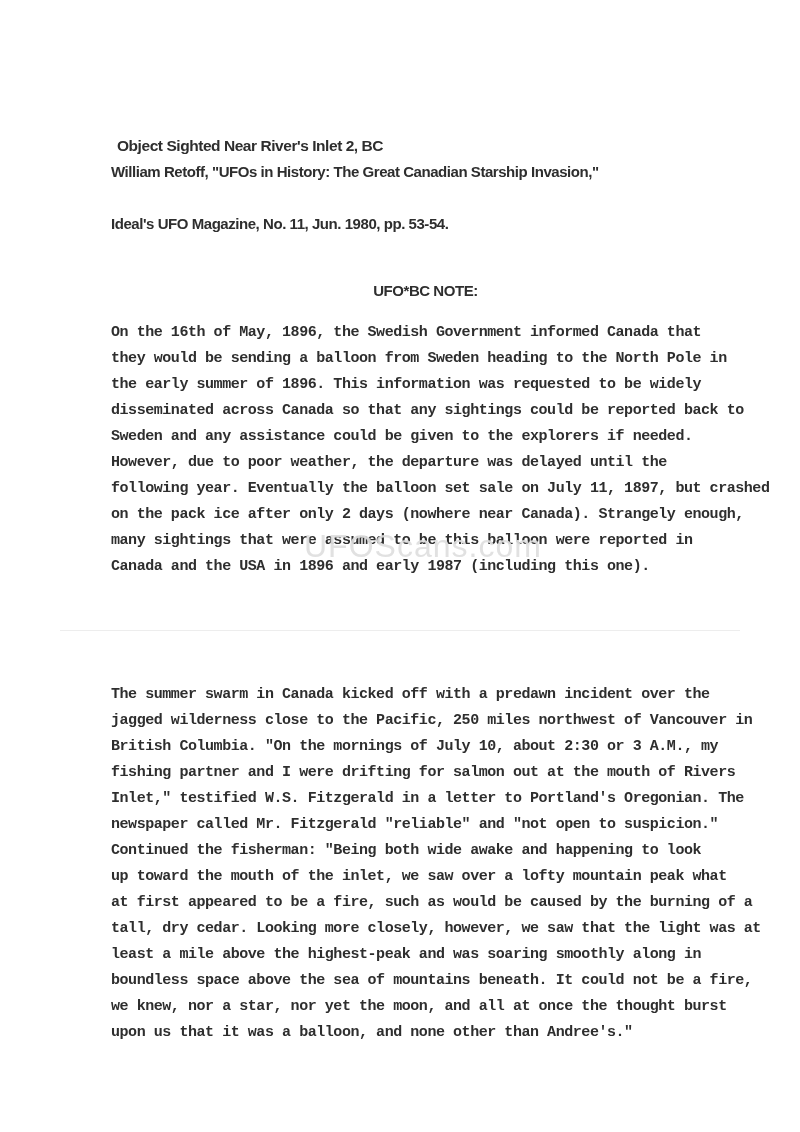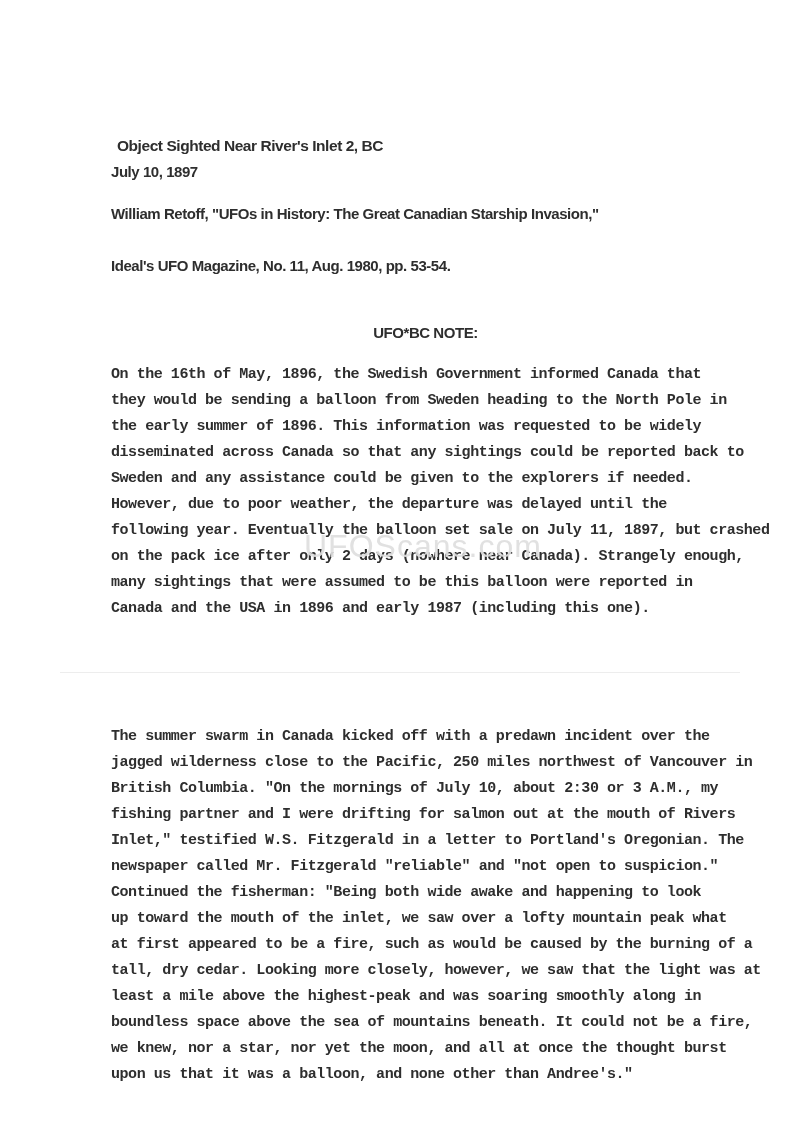--- a/index.html
+++ b/index.html
@@ -70,23 +70,22 @@
     pointer-events: none;
     white-space: pre;
   }
 </style>
 </head>
 <body>
 
 <div class="wrapper">
   <div class="content">
     <div class="txt title">Object Sighted Near River's Inlet 2, BC</div>
-    <div class="txt date">July 10, 1897</div>
     <div class="txt author">William Retoff, "UFOs in History: The Great Canadian Starship Invasion,"</div>
-    <div class="txt magazine">Ideal's UFO Magazine, No. 11, Aug. 1980, pp. 53-54.</div>
+    <div class="txt magazine">Ideal's UFO Magazine, No. 11, Jun. 1980, pp. 53-54.</div>
     <div class="txt note-label">UFO*BC NOTE:</div>
     <div class="txt paragraph">On the 16th of May, 1896, the Swedish Government informed Canada that
 they would be sending a balloon from Sweden heading to the North Pole in
 the early summer of 1896. This information was requested to be widely
 disseminated across Canada so that any sightings could be reported back to
 Sweden and any assistance could be given to the explorers if needed.
 However, due to poor weather, the departure was delayed until the
 following year. Eventually the balloon set sale on July 11, 1897, but crashed
 on the pack ice after only 2 days (nowhere near Canada). Strangely enough,
 many sightings that were assumed to be this balloon were reported in

